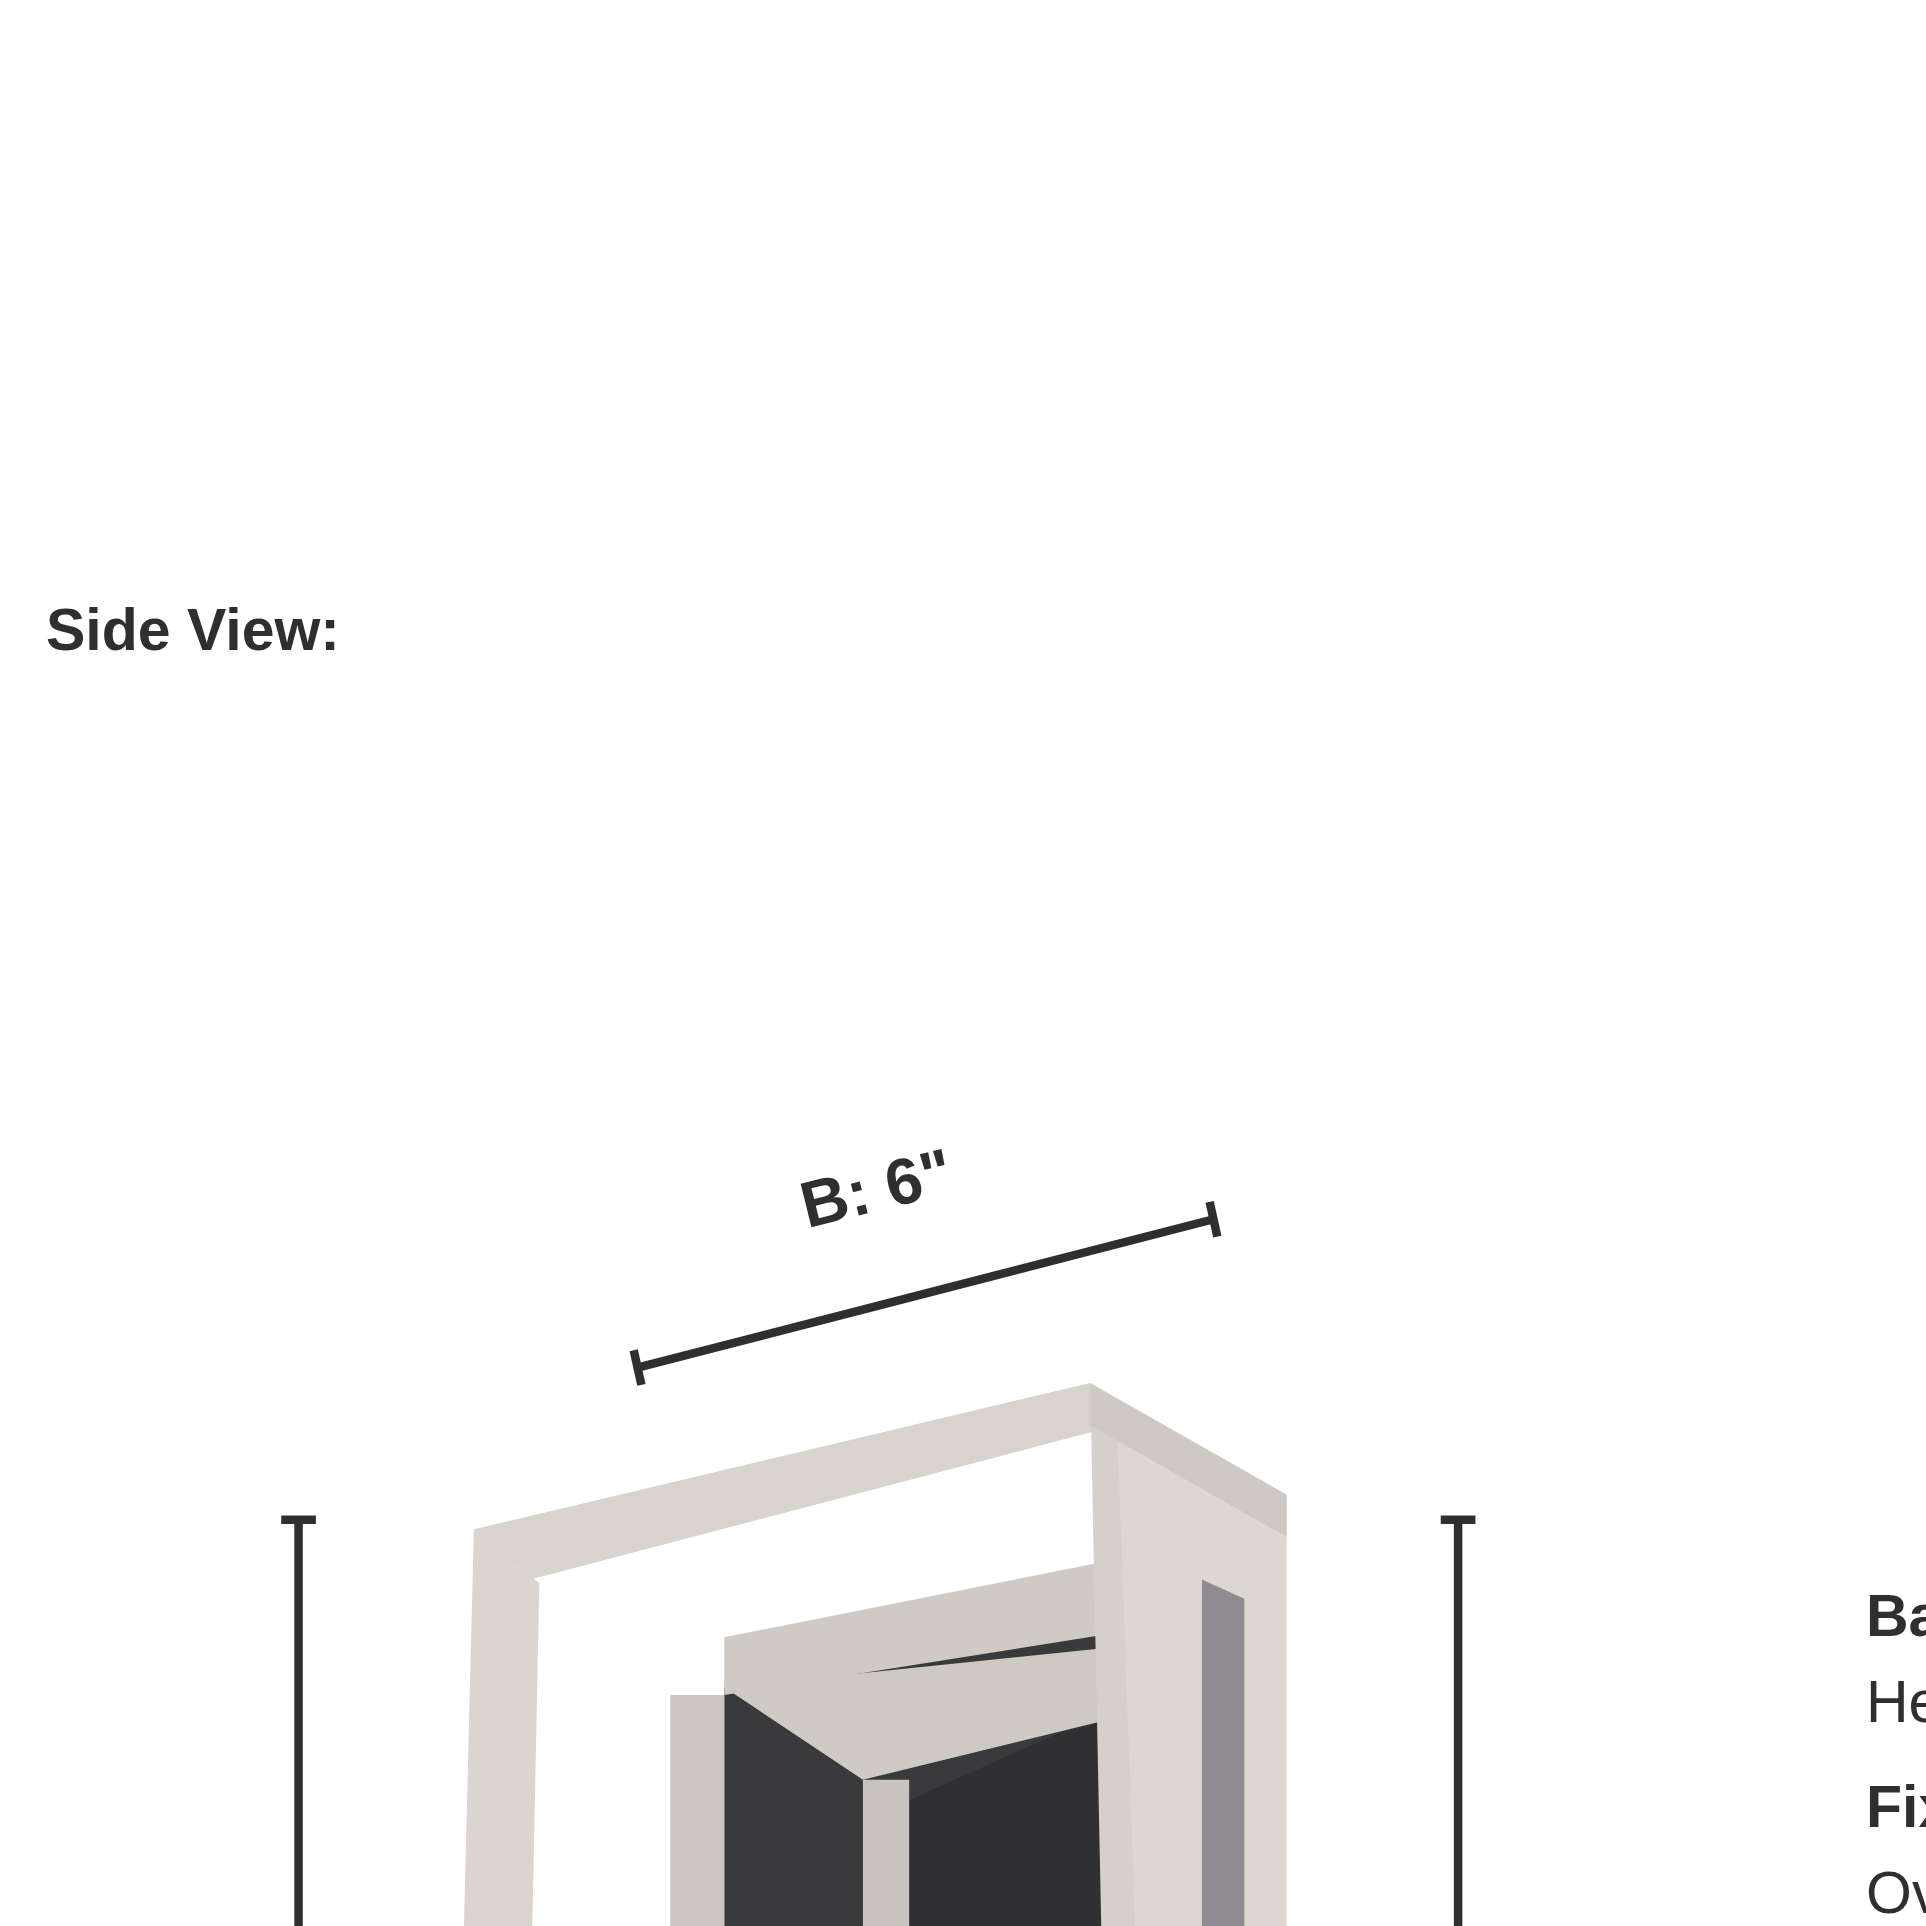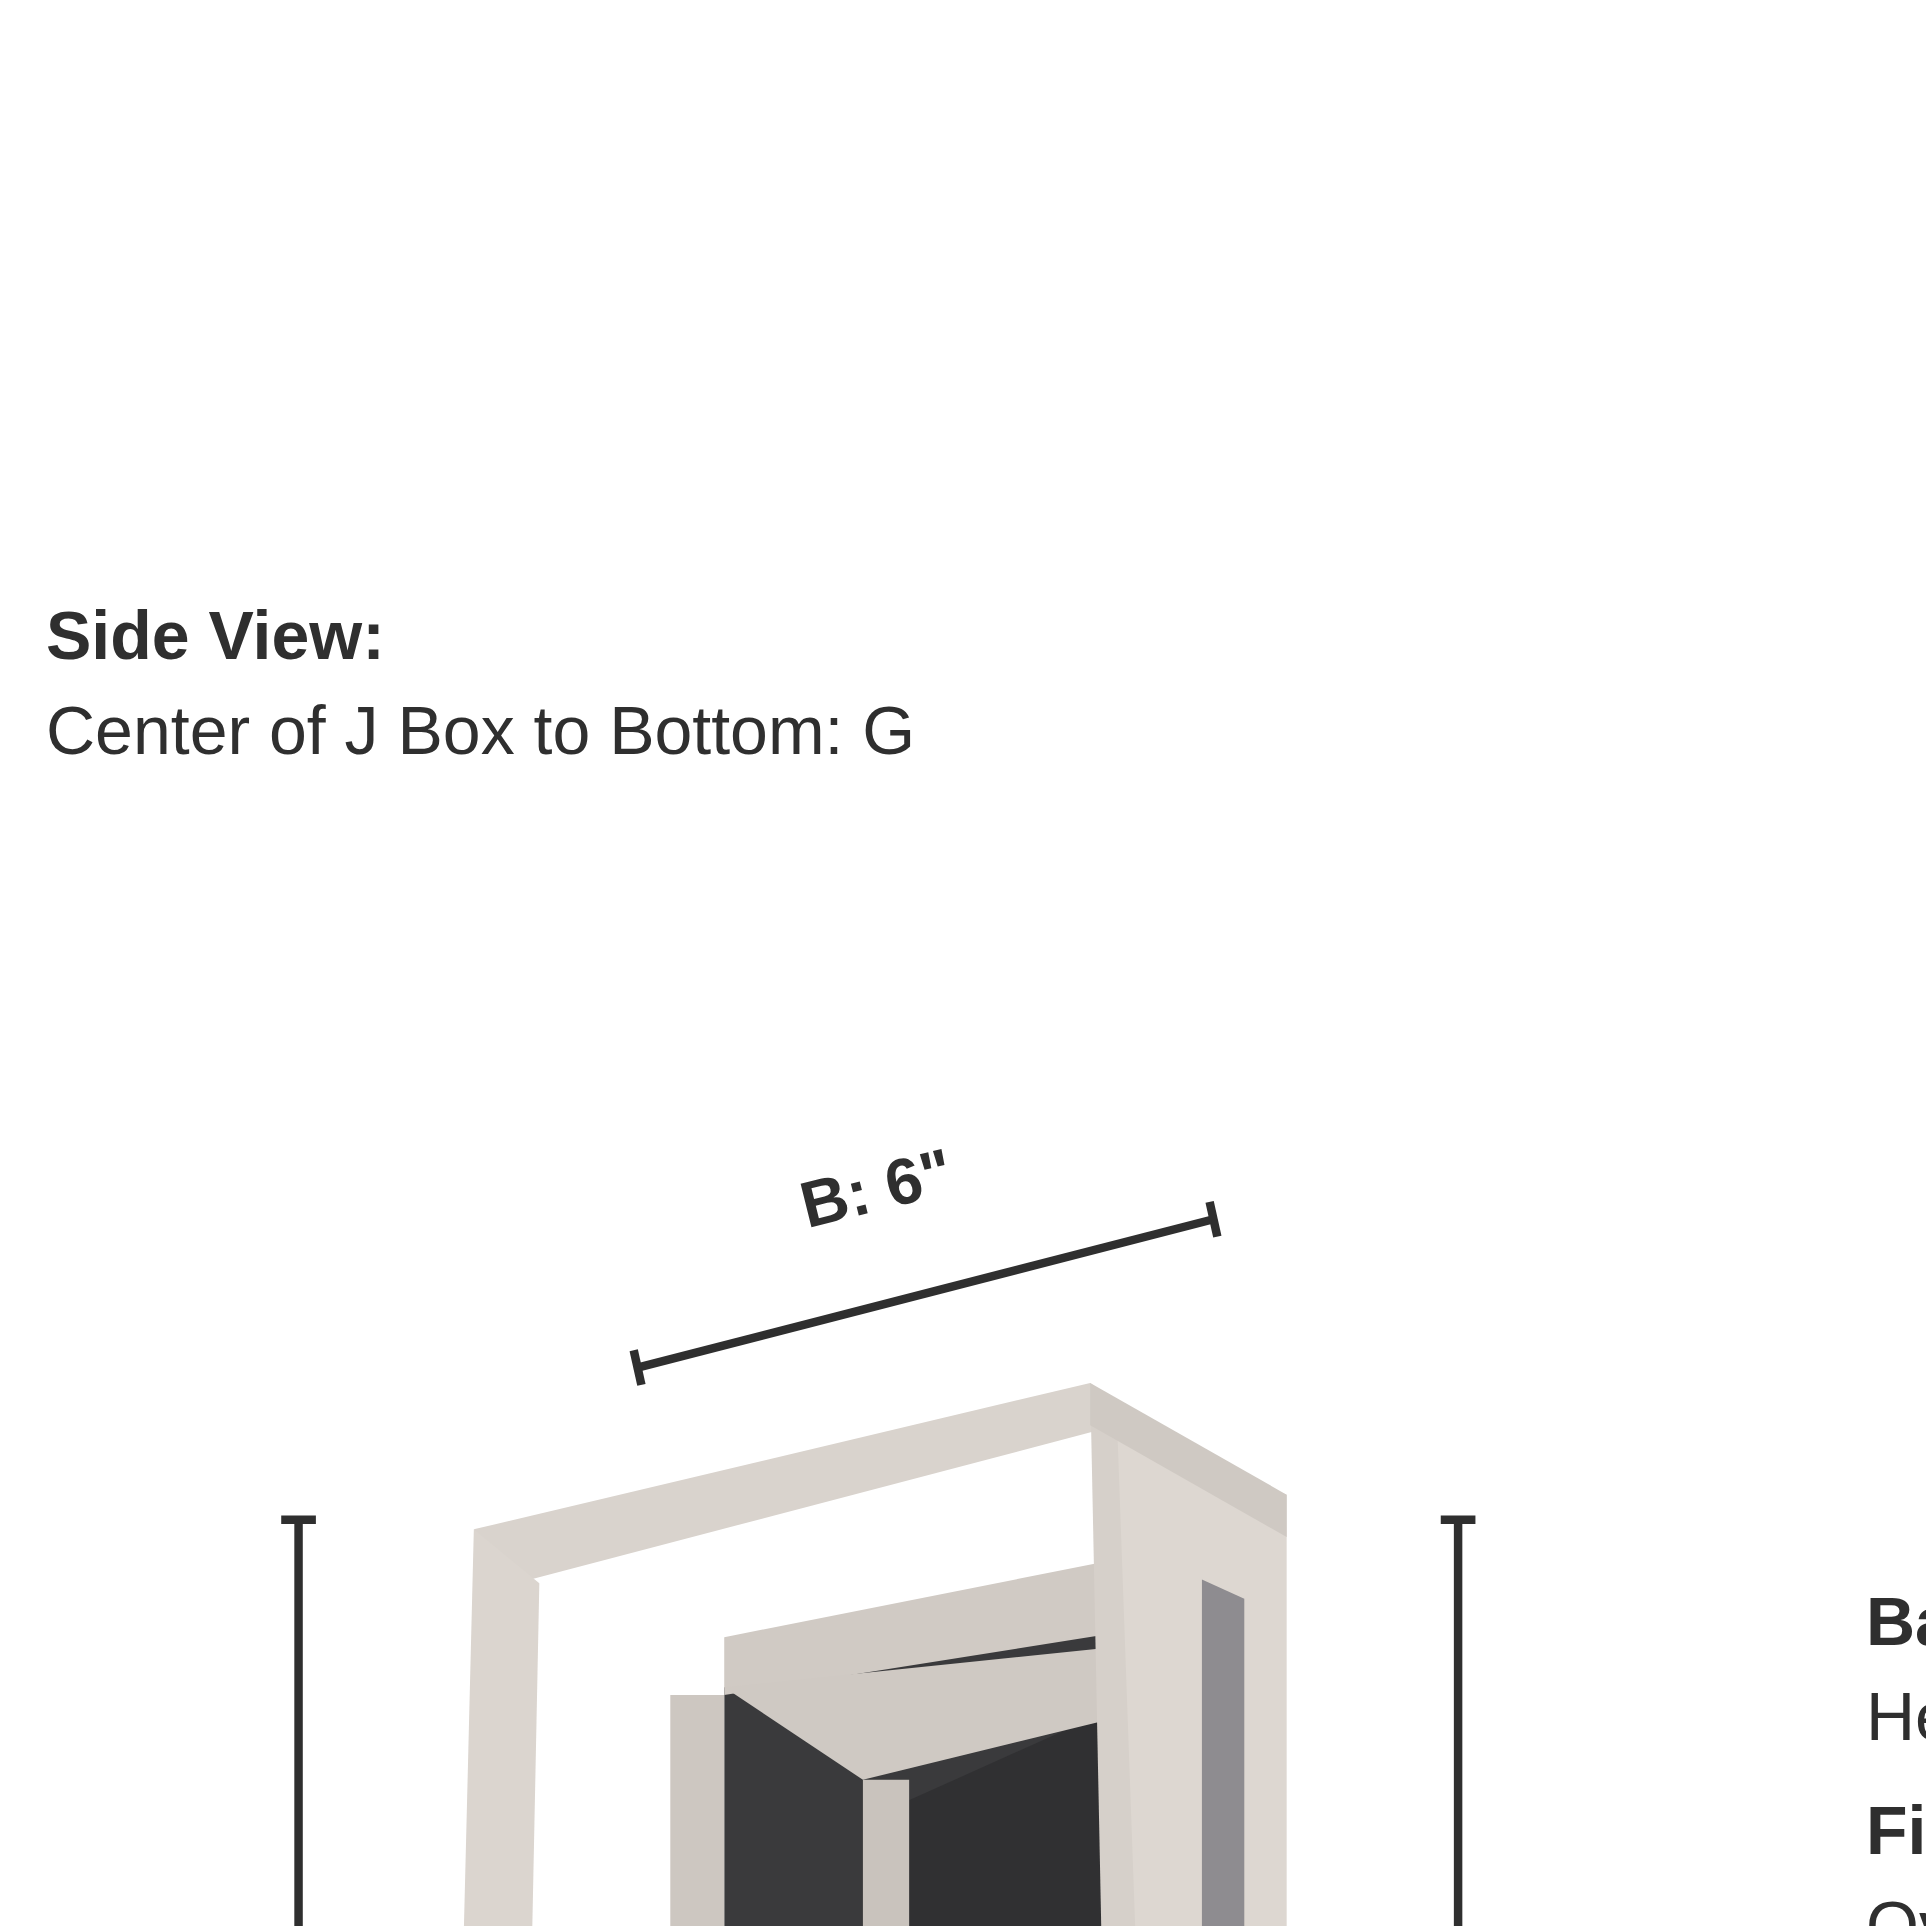--- a/index.html
+++ b/index.html
@@ -1,18 +1,18 @@
 <!DOCTYPE html>
 <html style="font-size:6.2px"><head>
 <meta charset="utf-8">
 <style>
   html,body{margin:0;padding:0;background:#ffffff;}
   body{width:2989px;height:2989px;position:relative;overflow:hidden;font-family:"Liberation Sans","DejaVu Sans",sans-serif;color:#2f2f2f;}
   .abs{position:absolute;}
-  .txt{font-size:68px;line-height:1;white-space:nowrap;color:#2f2f2f;}
+  .txt{font-size:59px;line-height:1;white-space:nowrap;color:#2f2f2f;}
   .bold{font-weight:bold;}
   .dimlabel{font-size:65px;font-weight:bold;white-space:nowrap;color:#2f2f2f;line-height:1;}
   svg{position:absolute;left:0;top:0;}
 </style>
 </head>
 <body>
 
 <svg width="2989" height="2989" viewBox="0 0 7759 7759">
 
   <g>
@@ -105,21 +105,20 @@
     <line x1="3740" y1="7185" x2="3830" y2="7185"></line>
 
     <line x1="1095" y1="7500" x2="3410" y2="7425"></line>
     <line x1="1095" y1="7455" x2="1095" y2="7545"></line>
     <line x1="3410" y1="7380" x2="3410" y2="7470"></line>
   </g>
 </svg>
 
 <div class="abs" style="left:46px;top:601px;">
   <div class="txt bold" style="margin-bottom:27px;">Side View:</div>
-  <div class="txt">Center of J Box to Bottom: G</div>
 </div>
 
 <div class="abs" style="left:1866px;top:1587px;">
   <div class="txt bold" style="margin-bottom:27px;">Backplate:</div>
   <div style="display:flex;gap:100px;margin-bottom:46px;">
     <span class="txt">Height: A</span>
 
   </div>
   <div class="txt bold" style="margin-bottom:27px;">Fixture:</div>
   <div style="display:flex;gap:77px;">

